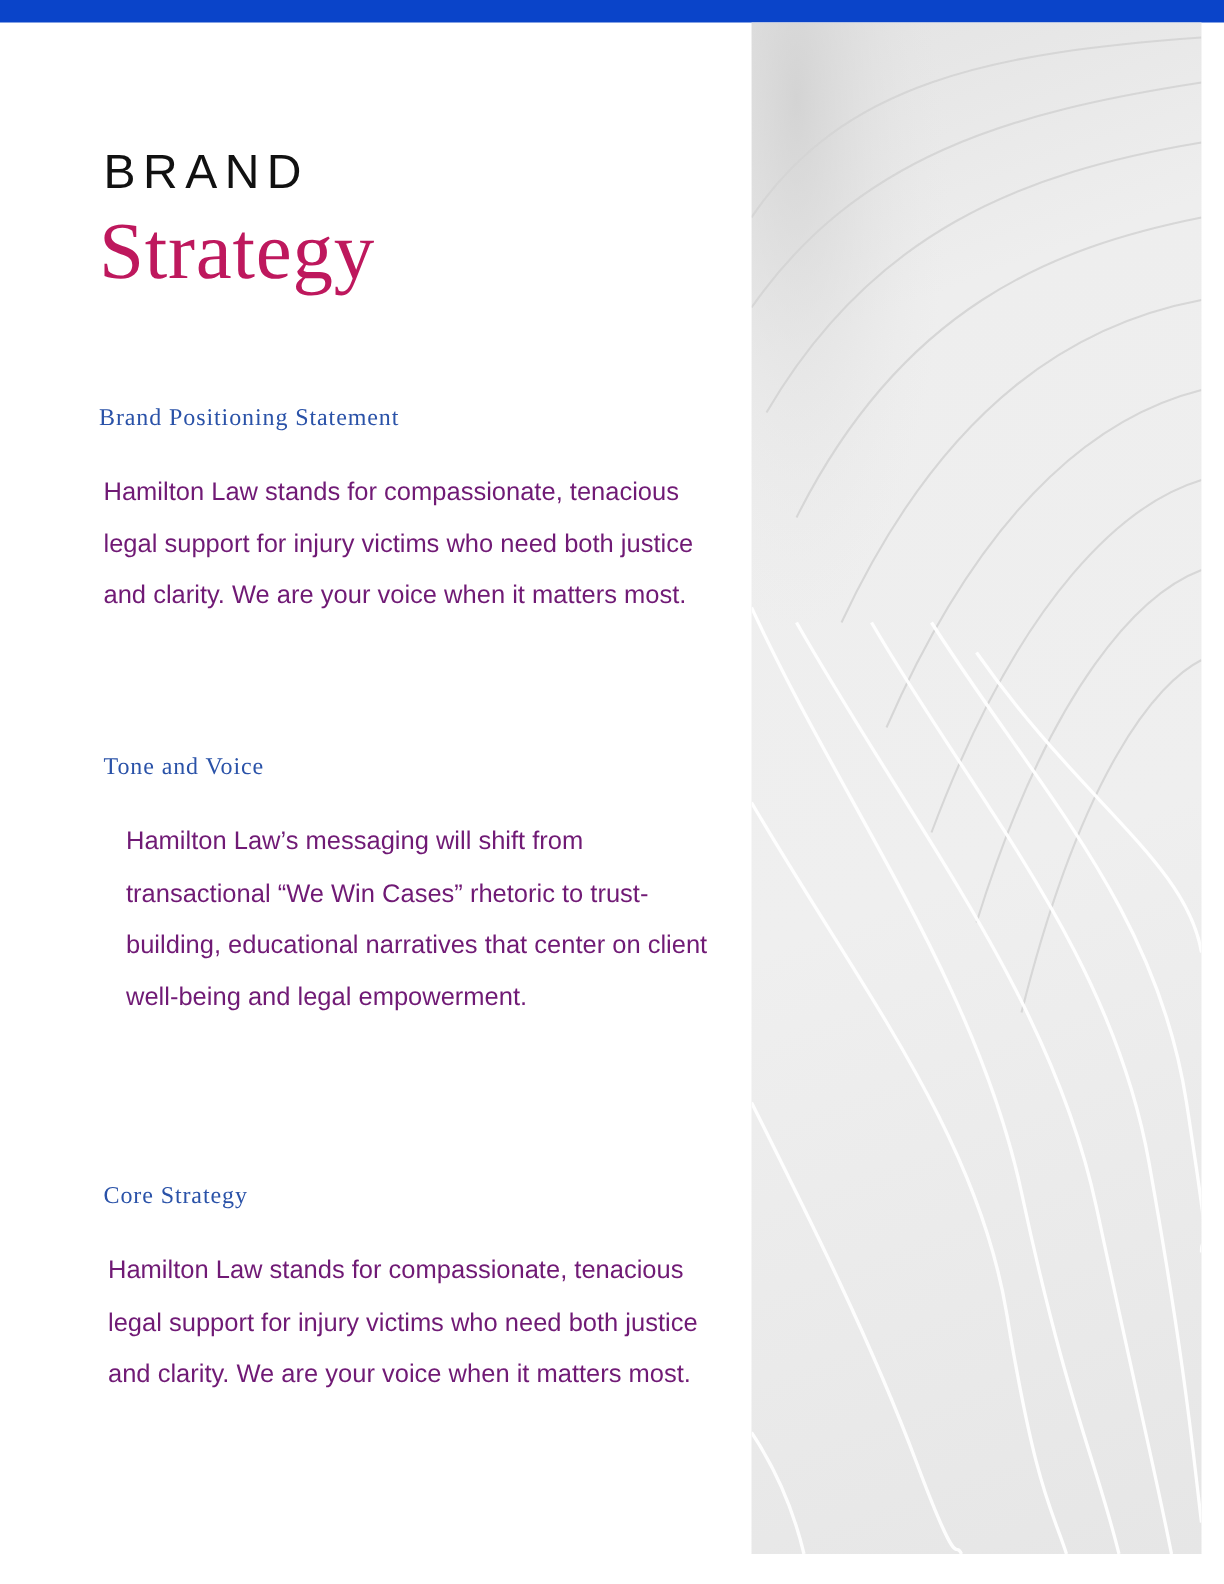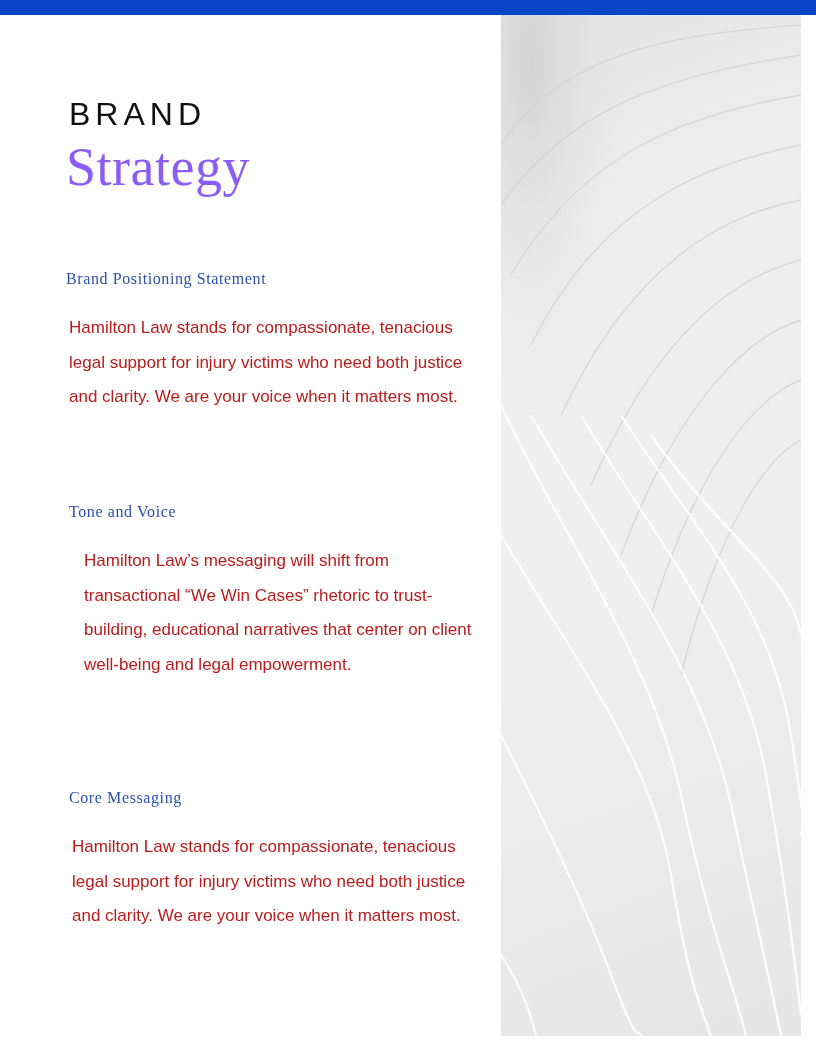--- a/index.html
+++ b/index.html
@@ -19,32 +19,32 @@
     .image-panel svg { position: absolute; left: 0; top: 0; width: 300px; height: 1021px; }
 
     .eyebrow {
       position: absolute; left: 69px; top: 96px;
       font-family: "Liberation Sans", sans-serif;
       font-size: 32px; letter-spacing: 5px; color: #111111; font-weight: 400;
     }
     .title {
       position: absolute; left: 66px; top: 136px;
       font-family: "Liberation Serif", serif;
-      font-size: 54px; color: #8b5cf6; font-weight: 400; letter-spacing: 0.5px;
+      font-size: 54px; color: #be185d; font-weight: 400; letter-spacing: 0.5px;
     }
 
     .section-heading {
       position: absolute;
       font-family: "Liberation Serif", serif;
       font-size: 16px; color: #2a52a8; font-weight: 400; letter-spacing: 0.6px;
     }
     .section-body {
       position: absolute; width: 400px;
       font-family: "Liberation Sans", sans-serif;
-      font-size: 17px; line-height: 34.5px; color: #b91c1c;
+      font-size: 17px; line-height: 34.5px; color: #701a75;
     }
 
     #h1 { left: 66px; top: 270px; }
     #b1 { left: 69px; top: 311px; }
     #h2 { left: 69px; top: 503px; }
     #b2 { left: 84px; top: 544px; }
     #h3 { left: 69px; top: 789px; }
     #b3 { left: 72px; top: 830px; }
   </style>
 </head>
@@ -54,21 +54,21 @@
 
 <div class="eyebrow">BRAND</div>
 <div class="title">Strategy</div>
 
 <div class="section-heading" id="h1">Brand Positioning Statement</div>
 <div class="section-body" id="b1">Hamilton Law stands for compassionate, tenacious legal support for injury victims who need both justice and clarity. We are your voice when it matters most.</div>
 
 <div class="section-heading" id="h2">Tone and Voice</div>
 <div class="section-body" id="b2">Hamilton Law’s messaging will shift from transactional “We Win Cases” rhetoric to trust-building, educational narratives that center on client well-being and legal empowerment.</div>
 
-<div class="section-heading" id="h3">Core Messaging</div>
+<div class="section-heading" id="h3">Core Strategy</div>
 <div class="section-body" id="b3">Hamilton Law stands for compassionate, tenacious legal support for injury victims who need both justice and clarity. We are your voice when it matters most.</div>
 
 <div class="image-panel">
   <svg viewBox="0 0 300 1021" preserveAspectRatio="none">
     <defs>
       <radialGradient id="shade" cx="0.1" cy="0.05" r="0.35">
         <stop offset="0" stop-color="#cfcfcf" stop-opacity="0.8"></stop>
         <stop offset="1" stop-color="#e8e8e8" stop-opacity="0"></stop>
       </radialGradient>
     </defs>

